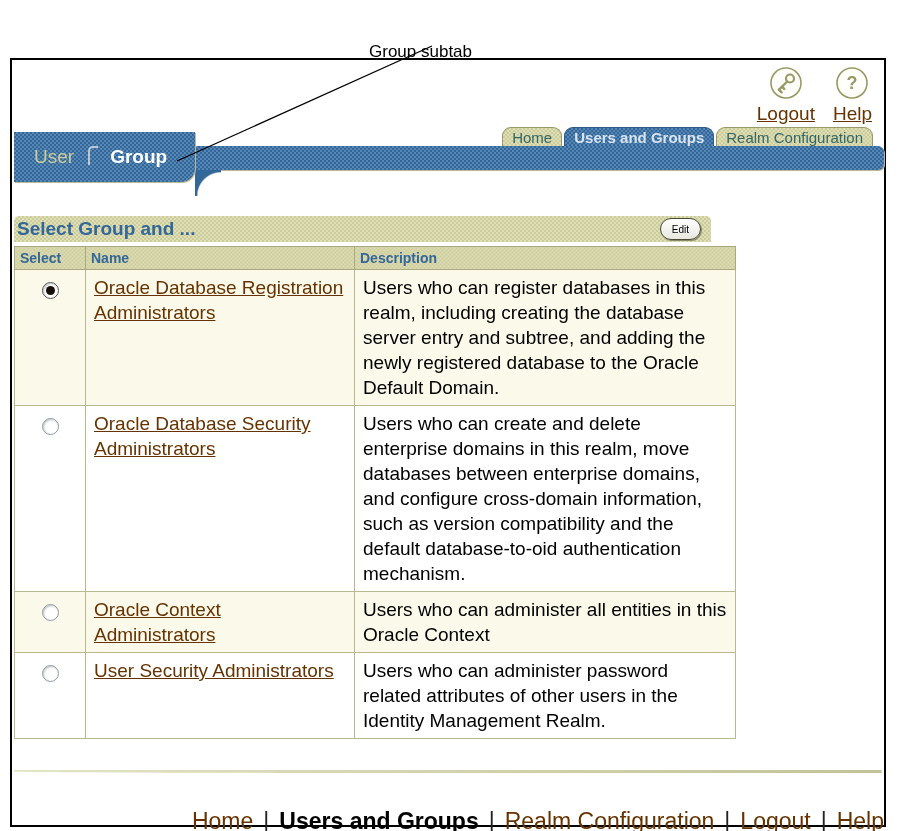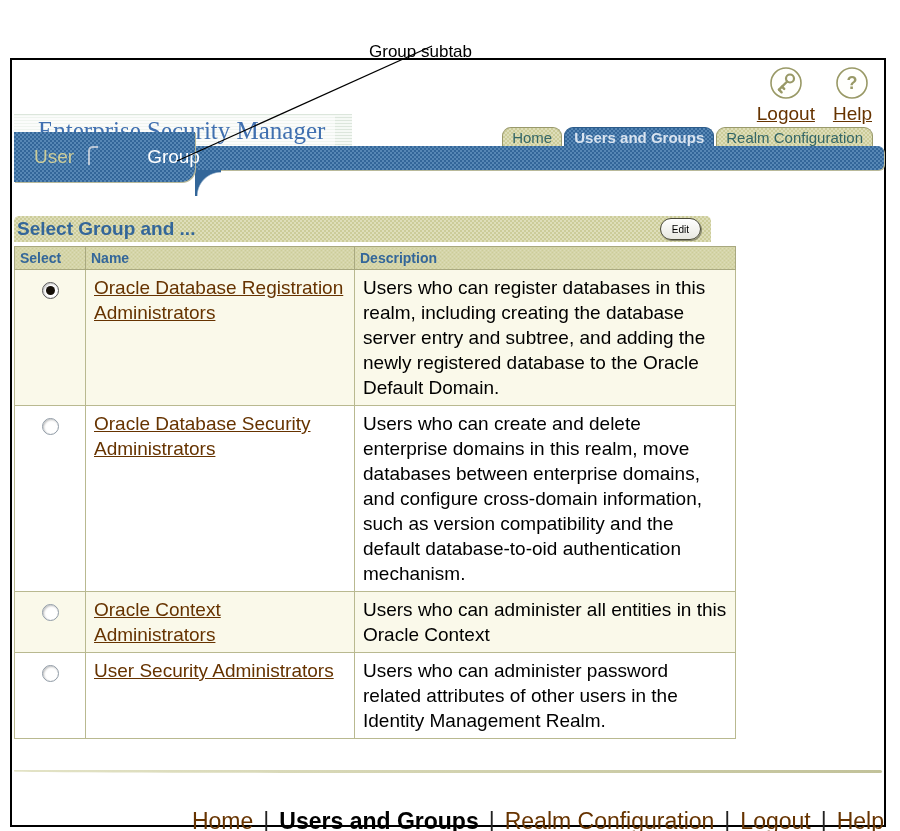--- a/index.html
+++ b/index.html
@@ -45,21 +45,21 @@
   
   .bar{position:absolute;left:2px;top:86px;width:870px;height:24px;border-radius:0 6px 6px 0;
        box-shadow:1px 1px 0 #b9b99a;}
   .subtab-ext{position:absolute;left:2px;top:72px;width:181px;height:50px;
               border-bottom-right-radius:14px;box-shadow:1px 1px 0 #b9b99a;
               display:flex;align-items:center;padding-left:20px;box-sizing:border-box;}
   .fillet{position:absolute;left:183px;top:110px;width:26px;height:26px;
           background:radial-gradient(circle 26px at 100% 100%,rgba(0,0,0,0) 0 23px,#336699 24.5px);}
   .subtab{display:flex;align-items:center;cursor:pointer;}
   .subtab-label{font-size:19px;color:#CCCC99;}
-  .subtab.selected .subtab-label{color:#ffffff;font-weight:normal;padding-left:37px;}
+  .subtab.selected .subtab-label{color:#ffffff;font-weight:bold;}
   .subtab-sep{width:8px;height:17px;border-left:2px solid #b9c6d6;border-top:2px solid #b9c6d6;
               border-top-left-radius:5px;margin:0 12px 0 14px;transform:translateY(-2px);}
   .subtab:first-child .subtab-sep{display:none;}
 
   
   .panel-head{position:absolute;left:2px;top:156px;width:697px;height:26px;box-sizing:border-box;
               display:flex;align-items:center;border-radius:5px 5px 0 0;}
   .panel-title{color:#336699;font-weight:bold;font-size:19px;padding-left:3px;flex:1;}
   .edit-btn{margin-right:10px;height:22px;padding:0 11px;font-size:10px;color:#000;cursor:pointer;
             border:1px solid #4a4a3a;border-radius:11px;background:linear-gradient(#ffffff,#e8e8e0);
@@ -111,23 +111,20 @@
       </div>
       <div class="ql">
         <svg width="34" height="34" viewBox="0 0 34 34">
           <circle cx="17" cy="17" r="15" fill="#FFFFFC" stroke="#999966" stroke-width="1.6"></circle>
           <text x="17" y="23" text-anchor="middle" font-size="18" font-family="Liberation Sans, sans-serif" font-weight="bold" fill="#999966">?</text>
         </svg>
         <a>Help</a>
       </div>
     </div>
 
-    <div class="logo">
-      <span>Enterprise Security Manager</span>
-    </div>
 
     <div class="tabs-row" id="tabs-row">
         <div class="tab tex-beige">Home</div>
         <div class="tab selected tex-blue">Users and Groups</div>
         <div class="tab tex-beige">Realm Configuration</div>
       </div>
 
     <div class="bar tex-blue"></div>
     <div class="fillet"></div>
     <div class="subtab-ext tex-blue" id="subtabs-row">

